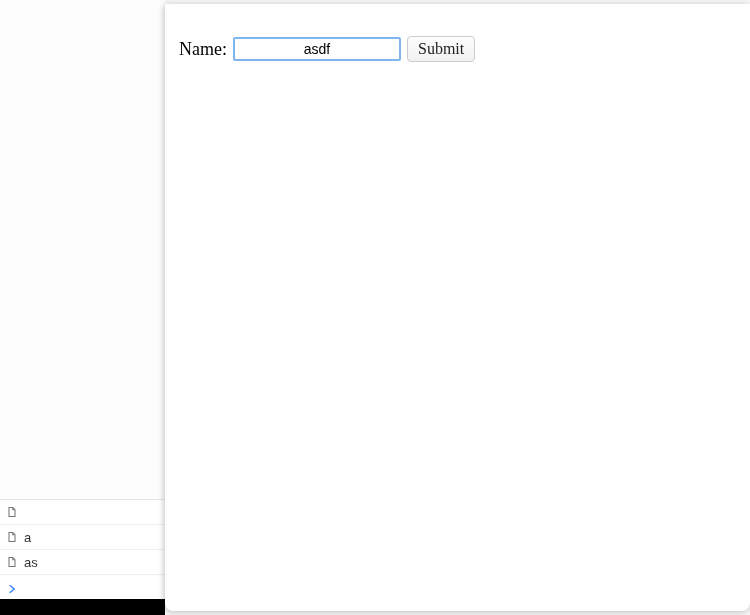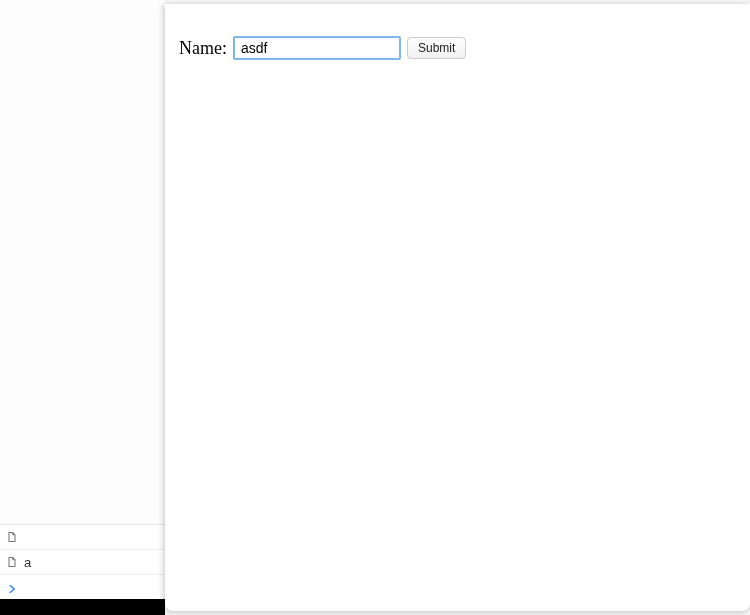--- a/index.html
+++ b/index.html
@@ -77,24 +77,25 @@
     .name-input {
       width: 168px;
       height: 24px;
       padding: 2px 6px;
       border: 2px solid #7fb6ef;
       border-radius: 2px;
       font-size: 14px;
       font-family: Arial, Helvetica, sans-serif;
       outline: none;
       background: #fff;
+      text-align: center;
     }
     .submit-btn {
-      font-size: 12px;
-      font-family: Liberation Sans, sans-serif;
+      font-size: 16px;
+      font-family: Liberation Serif, serif;
       padding: 3px 10px;
       border: 1px solid #ccc;
       border-radius: 4px;
       background: linear-gradient(#fdfdfd, #f1f1f1);
       color: #222;
       cursor: pointer;
     }
   </style>
 </head>
 <body>
@@ -113,20 +114,29 @@
     </div>
     <div class="row">
       <span class="doc-icon">
         <svg viewBox="0 0 16 16" fill="none" stroke="currentColor" stroke-width="1.4">
             <path d="M4 2h5l3 3v9H4z"></path>
             <path d="M9 2v3h3"></path>
           </svg>
       </span>
       <span class="label">a</span>
     </div>
+    <div class="row">
+      <span class="doc-icon">
+        <svg viewBox="0 0 16 16" fill="none" stroke="currentColor" stroke-width="1.4">
+            <path d="M4 2h5l3 3v9H4z"></path>
+            <path d="M9 2v3h3"></path>
+          </svg>
+      </span>
+      <span class="label">as</span>
+    </div>
   </div>
   <div class="prompt-row">
     <span class="chev">
       <svg viewBox="0 0 16 16" fill="none" stroke="currentColor" stroke-width="2">
           <path d="M5 3l6 5-6 5"></path>
         </svg>
     </span>
   </div>
   <div class="bottom-bar"></div>
 </div>

